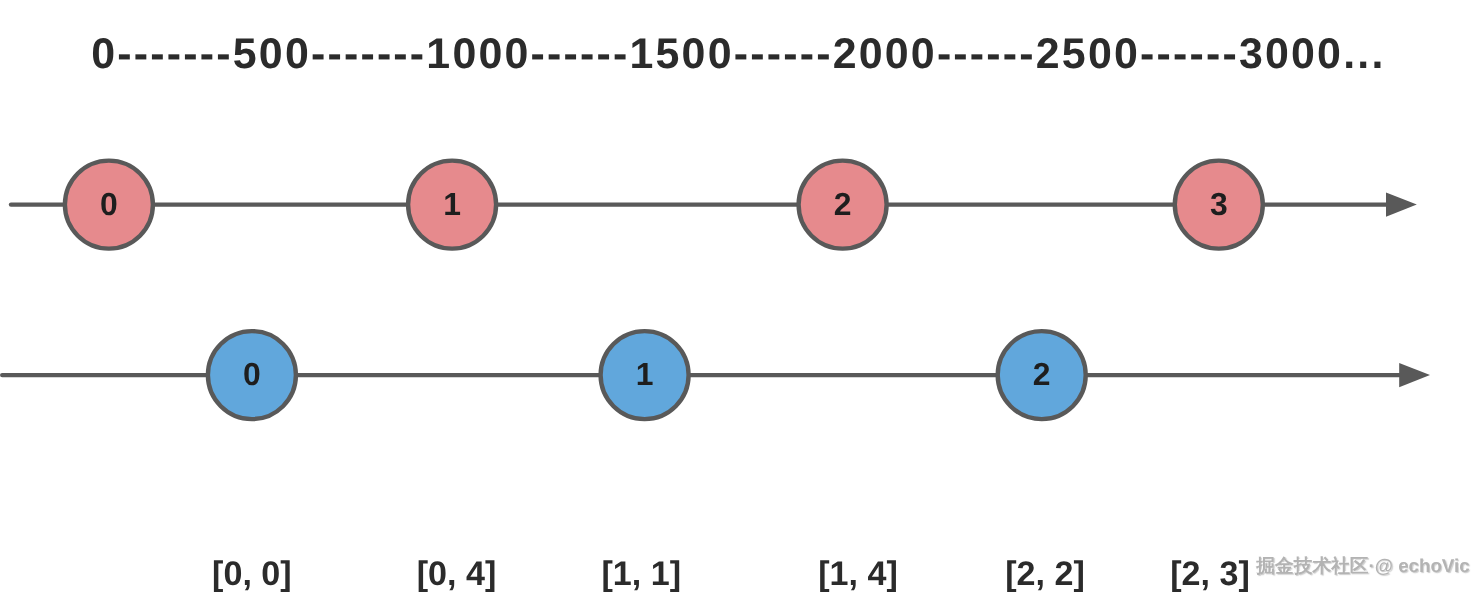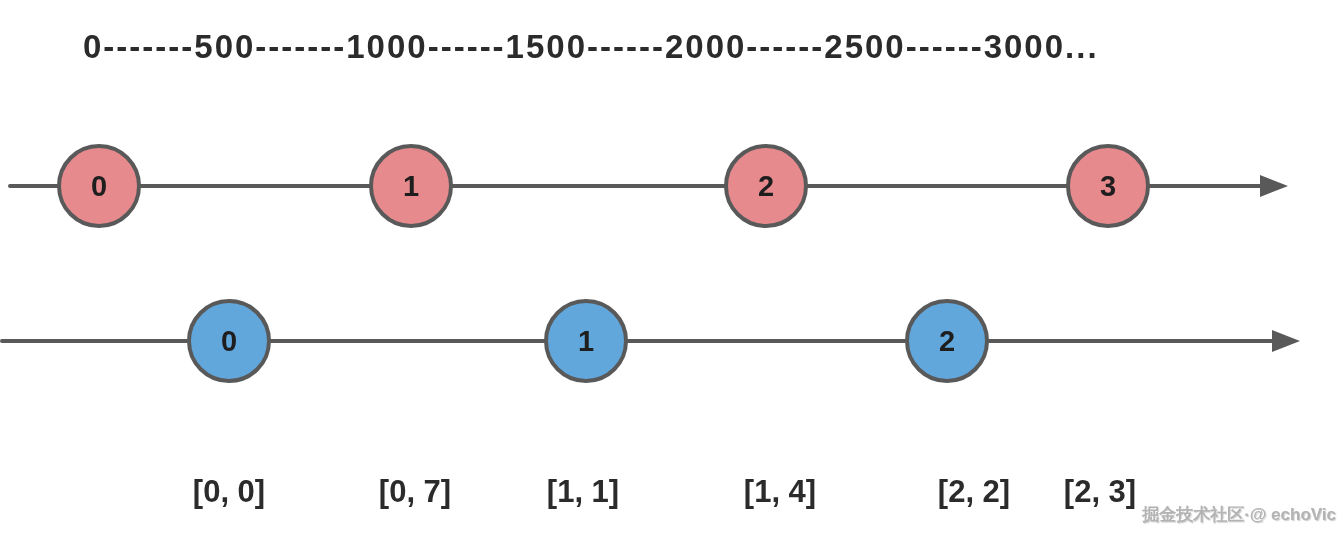--- a/index.html
+++ b/index.html
@@ -9,21 +9,21 @@
     height: 556px;
     background: #ffffff;
     overflow: hidden;
     font-family: "Liberation Sans", sans-serif;
     color: var(--text, #2b2b2b);
   }
   .ruler {
     position: absolute;
     left: 83px;
     top: 28px;
-    font-size: 33px;
+    font-size: 39px;
     font-weight: 700;
     letter-spacing: 2px;
     white-space: nowrap;
     color: var(--text, #2b2b2b);
   }
   .tl-line {
     position: absolute;
     height: 4px;
     border-radius: 2px;
     background: var(--axis-line, #595959);
@@ -49,21 +49,21 @@
     align-items: center;
     justify-content: center;
     font-size: 29px;
     font-weight: 700;
     color: #1e1e1e;
   }
   .red-circle  { background: var(--red-circle, #E68A8D); }
   .blue-circle { background: var(--blue-circle, #61A7DC); }
   .interval-label {
     position: absolute;
-    top: 474px;
+    top: 504px;
     transform: translateX(-50%);
     font-size: 31px;
     font-weight: 700;
     white-space: nowrap;
     color: var(--text, #2b2b2b);
   }
   .watermark {
     position: absolute;
     right: 8px;
     top: 503px;
@@ -108,22 +108,22 @@
     <div class="circle blue-circle" style="left:544px; top:299px;">
       <span>1</span>
     </div>
     <div class="circle blue-circle" style="left:905px; top:299px;">
       <span>2</span>
     </div>
   </div>
 
   <div>
     <span class="interval-label" style="left:229px;">[0, 0]</span>
-    <span class="interval-label" style="left:415px;">[0, 7]</span>
+    <span class="interval-label" style="left:415px;">[0, 4]</span>
     <span class="interval-label" style="left:583px;">[1, 1]</span>
     <span class="interval-label" style="left:780px;">[1, 4]</span>
-    <span class="interval-label" style="left:950px;margin-left:24px;">[2, 2]</span>
+    <span class="interval-label" style="left:950px;">[2, 2]</span>
     <span class="interval-label" style="left:1100px;">[2, 3]</span>
   </div>
 
   <div class="watermark">掘金技术社区·@ echoVic</div>
 
 </div>
 
 </body></html>

